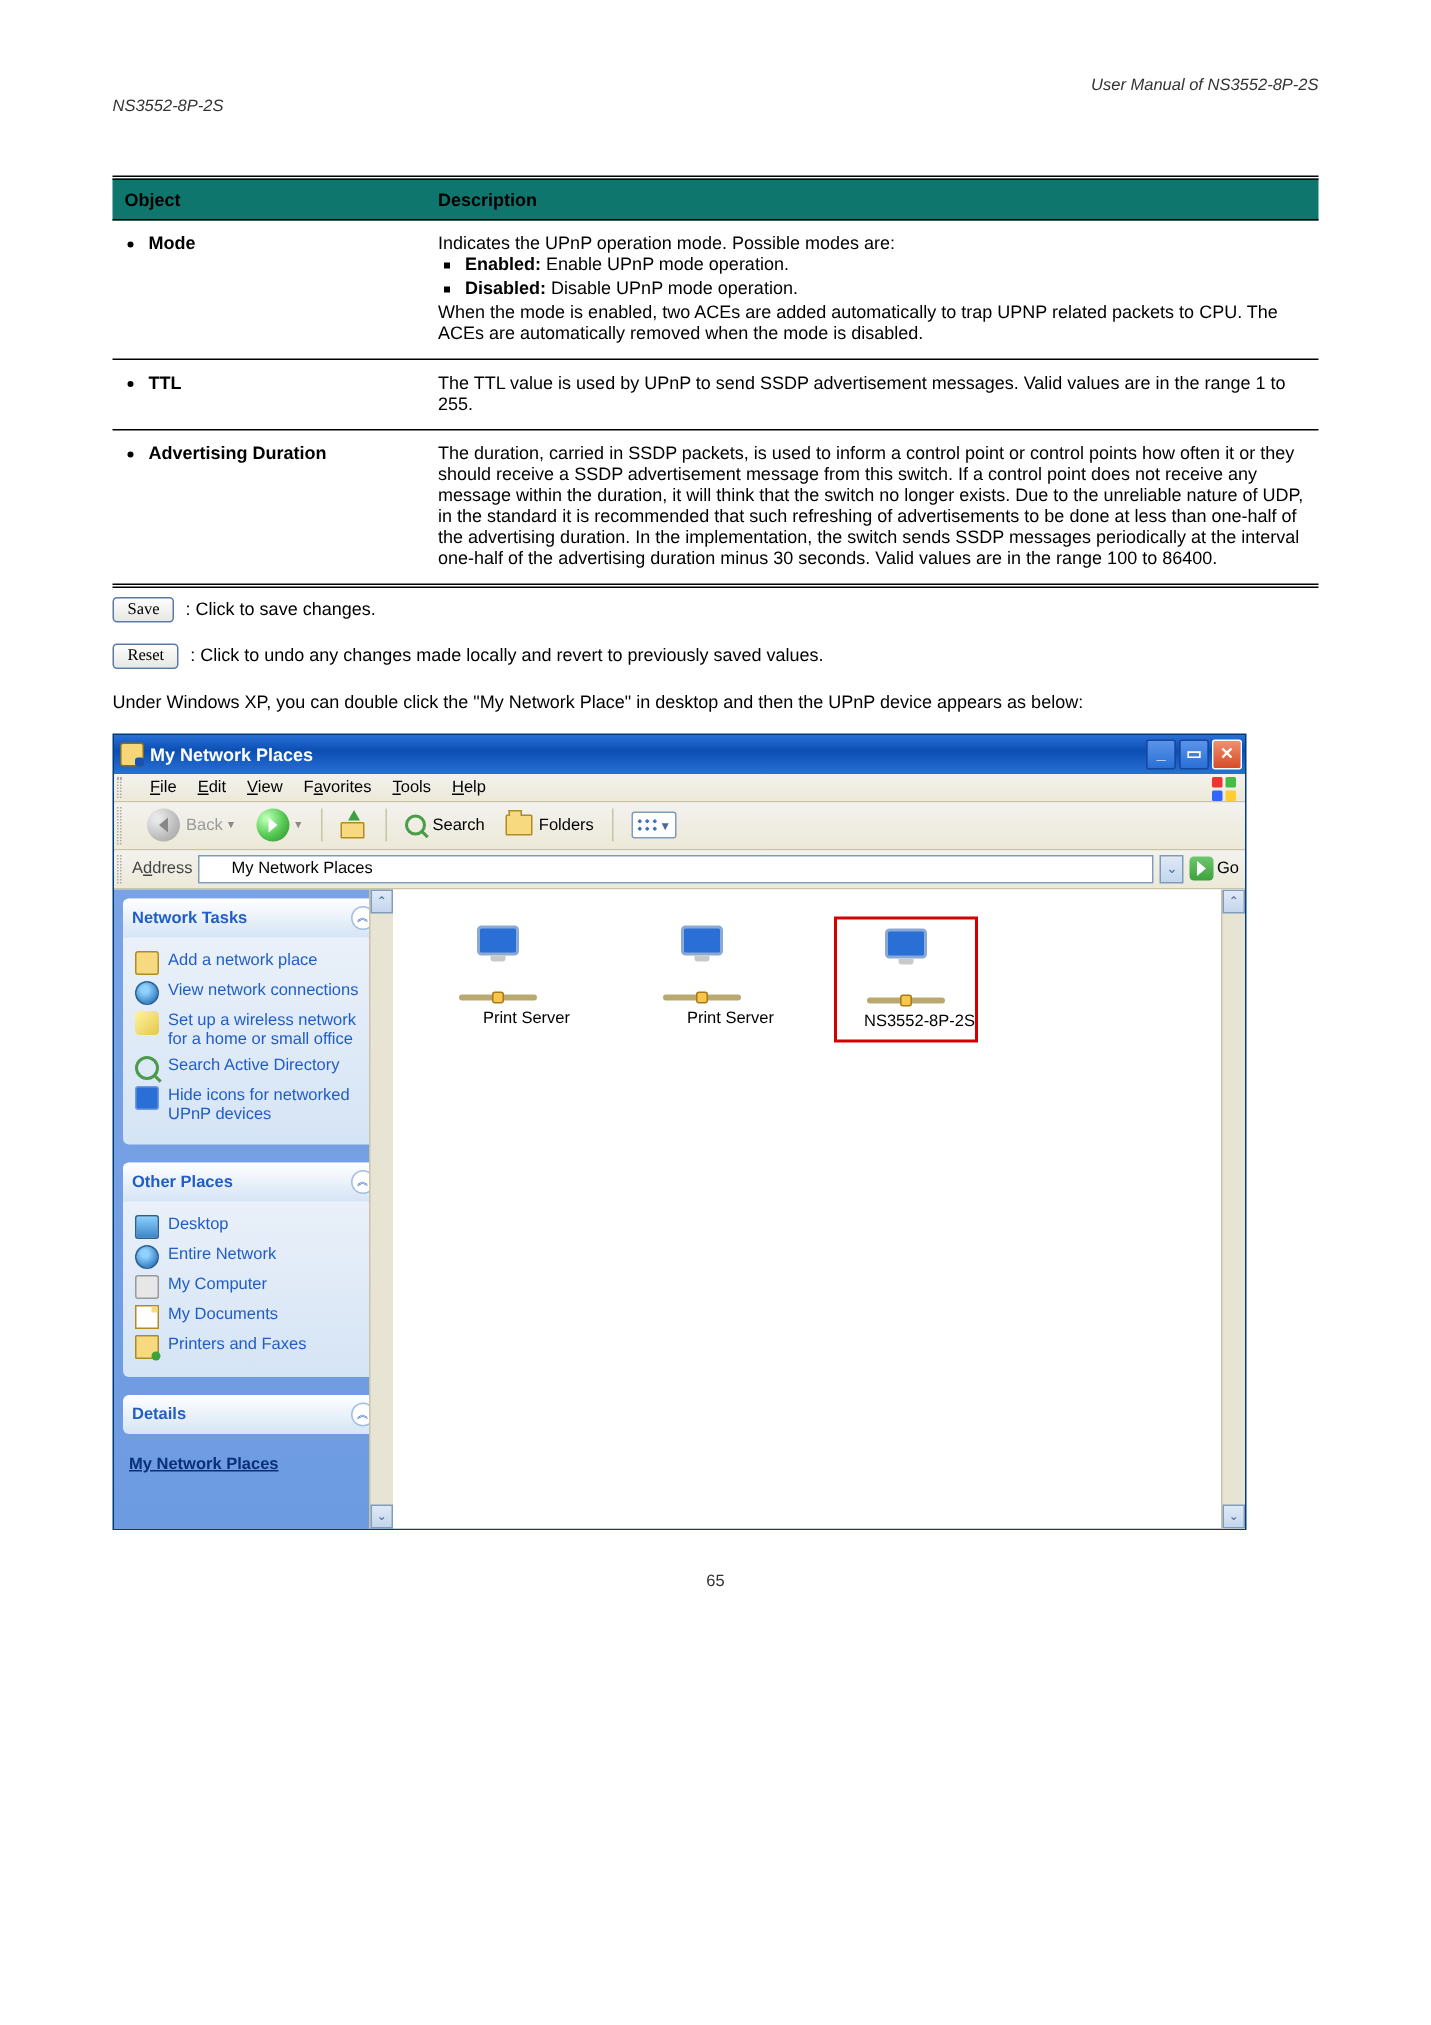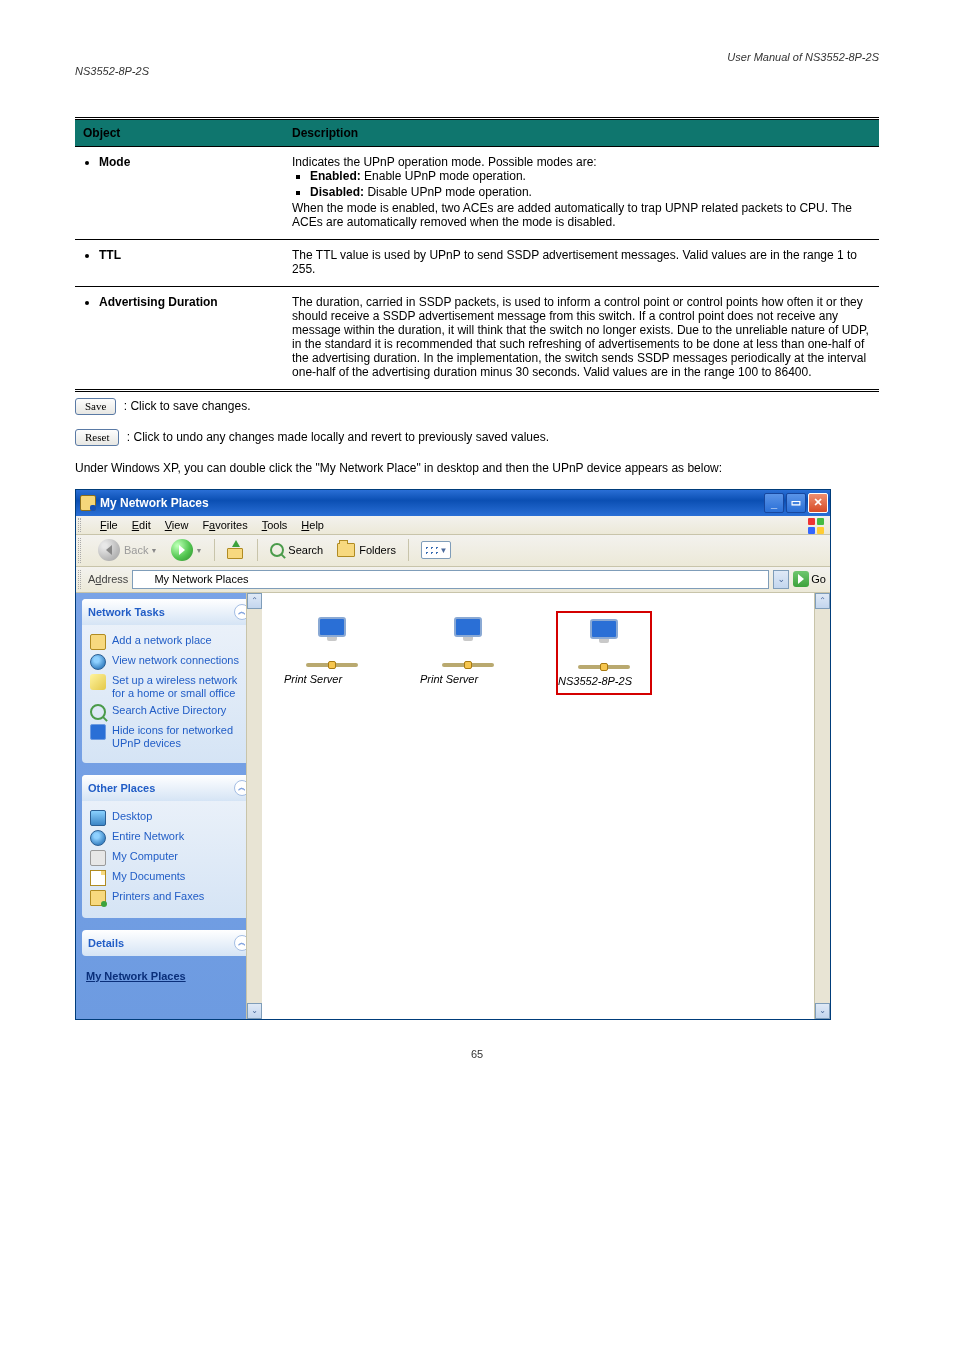--- a/index.html
+++ b/index.html
@@ -158,21 +158,21 @@
   .panel-head .pbtn{width:16px;height:16px;border-radius:50%;border:1px solid #a3bde3;background:#fff;display:flex;align-items:center;justify-content:center;color:#215dc6;font-size:8px;}
   .panel-body{padding:5px 8px 8px 8px;}
   .panel-body .item{display:flex;align-items:flex-start;gap:6px;margin:4px 0;color:#215dc6;font-size:11px;line-height:1.2;cursor:pointer;}
   .panel-body .item .ico{width:16px;height:16px;flex:0 0 16px;}
 
   .main-area{flex:1;background:#fff;position:relative;overflow:hidden;}
   .main-scroll{position:absolute;right:0;top:0;bottom:0;width:16px;background:#e8e4d4;border-left:1px solid #c8c4aa;display:flex;flex-direction:column;}
   .main-scroll .sbtn{height:16px;background:linear-gradient(#dfe9f6,#c3d6ee);border:1px solid #7f9db9;display:flex;align-items:center;justify-content:center;font-size:8px;color:#4b6a9b;}
   .main-scroll .fill{flex:1;}
   .icons-row{display:flex;gap:40px;padding:18px 18px 0 22px;align-items:flex-start;}
-  .device{width:96px;text-align:left;font-style:italic;}
+  .device{width:96px;text-align:right;}
   .device.selected{background:transparent;border:2px solid #d40000;padding-bottom:6px;}
   .dev-icon{width:56px;height:48px;margin:6px auto 8px auto;position:relative;}
   .dev-icon .mon{width:28px;height:20px;background:#2a6fd6;border:2px solid #8aa9d4;border-radius:3px;margin:6px auto 0;position:relative;}
   .dev-icon .mon:after{content:"";position:absolute;bottom:-6px;left:50%;transform:translateX(-50%);width:10px;height:4px;background:#c9c9c9;border-radius:0 0 2px 2px;}
   .dev-icon .cable{position:absolute;bottom:-2px;left:2px;right:2px;height:4px;background:#b9a96f;border-radius:2px;}
   .dev-icon .plug{position:absolute;bottom:-4px;left:50%;transform:translateX(-50%);width:8px;height:8px;background:#f6c64f;border:1px solid #a87a12;border-radius:2px;}
   .dev-icon .off{position:absolute;top:-2px;left:50%;transform:translateX(-50%);font-size:14px;color:#777;}
   .device .lbl{font-size:11px;color:#000;}
   .fig-cap { text-align:center;font-weight:bold;font-size:12px;margin:22px 0 8px 0;}
   .page-number { text-align:center; font-size:11px; margin-top: 28px; color:#333;}

